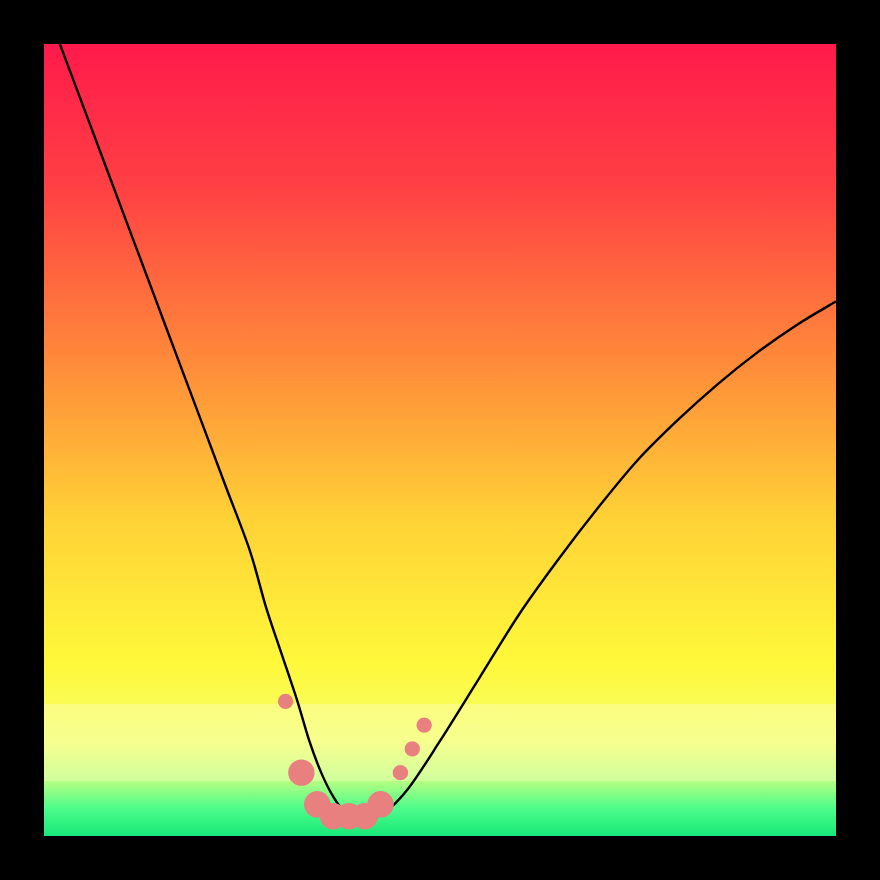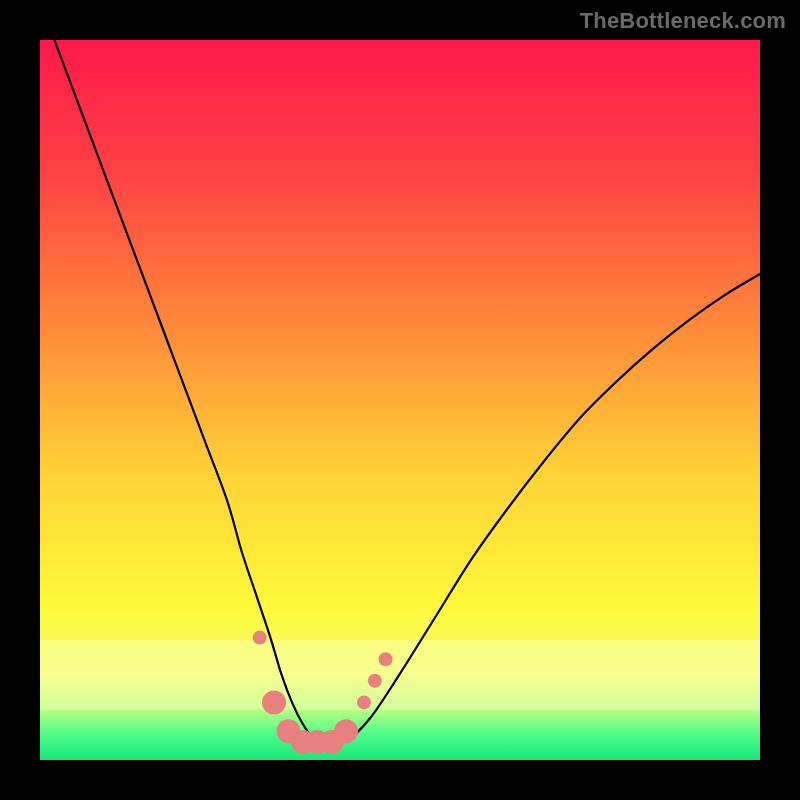--- a/index.html
+++ b/index.html
@@ -70,14 +70,13 @@
           <circle cx="291.6" cy="702" r="12" fill="#e98080"></circle>
           <circle cx="306" cy="691.2" r="12" fill="#e98080"></circle>
           <circle cx="324" cy="662.4" r="7" fill="#e98080"></circle>
           <circle cx="334.8" cy="640.8" r="7" fill="#e98080"></circle>
           <circle cx="345.59999999999997" cy="619.2" r="7" fill="#e98080"></circle>
         </g>
     </svg>
 
   </div>
 
-  <div class="watermark">TheBottleneck.com</div>
 </div>
 
 </body></html>

